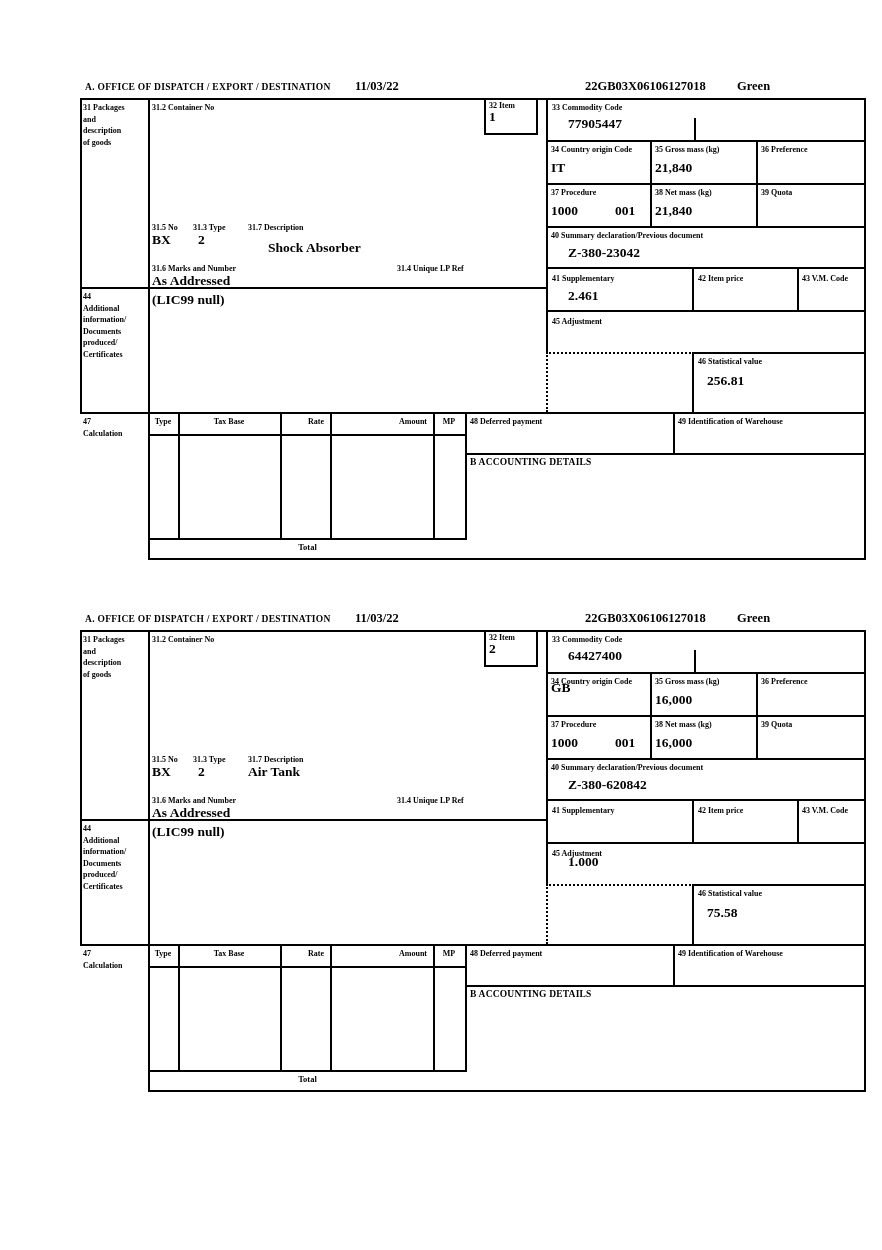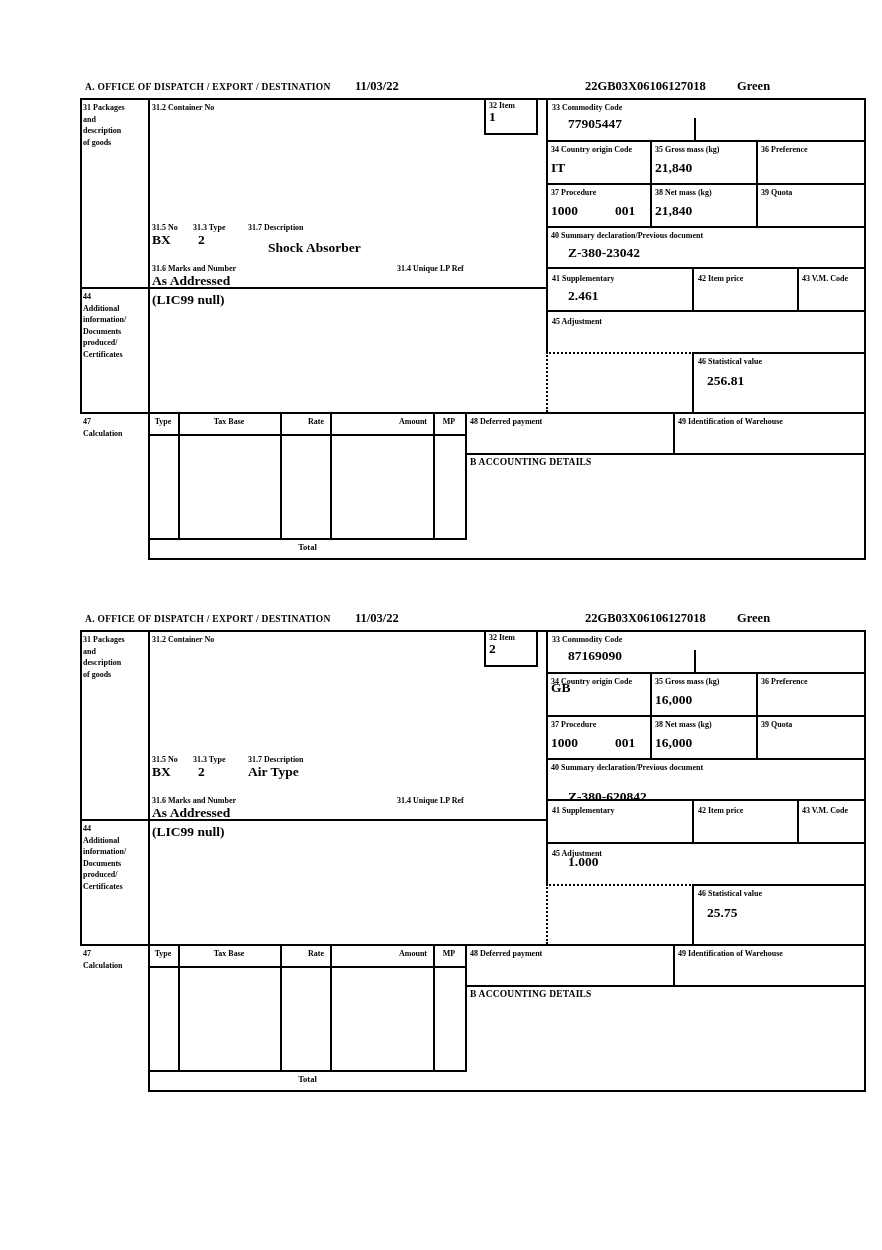--- a/index.html
+++ b/index.html
@@ -179,53 +179,53 @@
 description
 of goods</div>
     <div class="lb" style="left:72px;top:26px;">31.2 Container No</div>
 
     <div class="itembox" style="left:404px;top:22px;width:50px;height:35px;">
       <div class="lb" style="left:3px;top:2px;">32 Item</div>
       <div class="vv" style="left:3px;top:11px;">2</div>
     </div>
 
     <div class="lb" style="left:472px;top:26px;">33 Commodity Code</div>
-    <div class="vv" style="left:488px;top:40px;">87169090</div>
+    <div class="vv" style="left:488px;top:40px;">64427400</div>
 
     <div class="lb" style="left:471px;top:68px;">34 Country origin Code</div>
     <div class="vv" style="left:471px;top:72px;">GB</div>
     <div class="lb" style="left:575px;top:68px;">35 Gross mass (kg)</div>
     <div class="vv" style="left:575px;top:84px;">16,000</div>
     <div class="lb" style="left:681px;top:68px;">36 Preference</div>
 
     <div class="lb" style="left:471px;top:111px;">37 Procedure</div>
     <div class="vv" style="left:471px;top:127px;">1000</div>
     <div class="vv" style="left:535px;top:127px;">001</div>
     <div class="lb" style="left:575px;top:111px;">38 Net mass (kg)</div>
     <div class="vv" style="left:575px;top:127px;">16,000</div>
     <div class="lb" style="left:681px;top:111px;">39 Quota</div>
 
     <div class="lb" style="left:471px;top:154px;">40 Summary declaration/Previous document</div>
-    <div class="vv" style="left:488px;top:181px;">Z-380-620842</div>
+    <div class="vv" style="left:488px;top:169px;">Z-380-620842</div>
 
     <div class="lb" style="left:472px;top:197px;">41 Supplementary</div>
     <div class="vv" style="left:488px;top:200px;margin-top:46px;">1.000</div>
     <div class="lb" style="left:618px;top:197px;">42 Item price</div>
     <div class="lb" style="left:722px;top:197px;">43 V.M. Code</div>
 
     <div class="lb" style="left:472px;top:240px;">45 Adjustment</div>
     <div class="lb" style="left:618px;top:280px;">46 Statistical value</div>
-    <div class="vv" style="left:627px;top:297px;">25.75</div>
+    <div class="vv" style="left:627px;top:297px;">75.58</div>
 
     <div class="lb" style="left:72px;top:146px;">31.5 No</div>
     <div class="lb" style="left:113px;top:146px;">31.3 Type</div>
     <div class="lb" style="left:168px;top:146px;">31.7 Description</div>
     <div class="vv" style="left:72px;top:156px;">BX</div>
     <div class="vv" style="left:118px;top:156px;">2</div>
-    <div class="vv" style="left:168px;top:156px;">Air Type</div>
+    <div class="vv" style="left:168px;top:156px;">Air Tank</div>
 
     <div class="lb" style="left:72px;top:187px;">31.6 Marks and Number</div>
     <div class="lb" style="left:317px;top:187px;">31.4 Unique LP Ref</div>
     <div class="vv" style="left:72px;top:197px;">As Addressed</div>
 
     <div class="lb" style="left:3px;top:215px;width:62px;">44
 Additional
 information/
 Documents
 produced/

